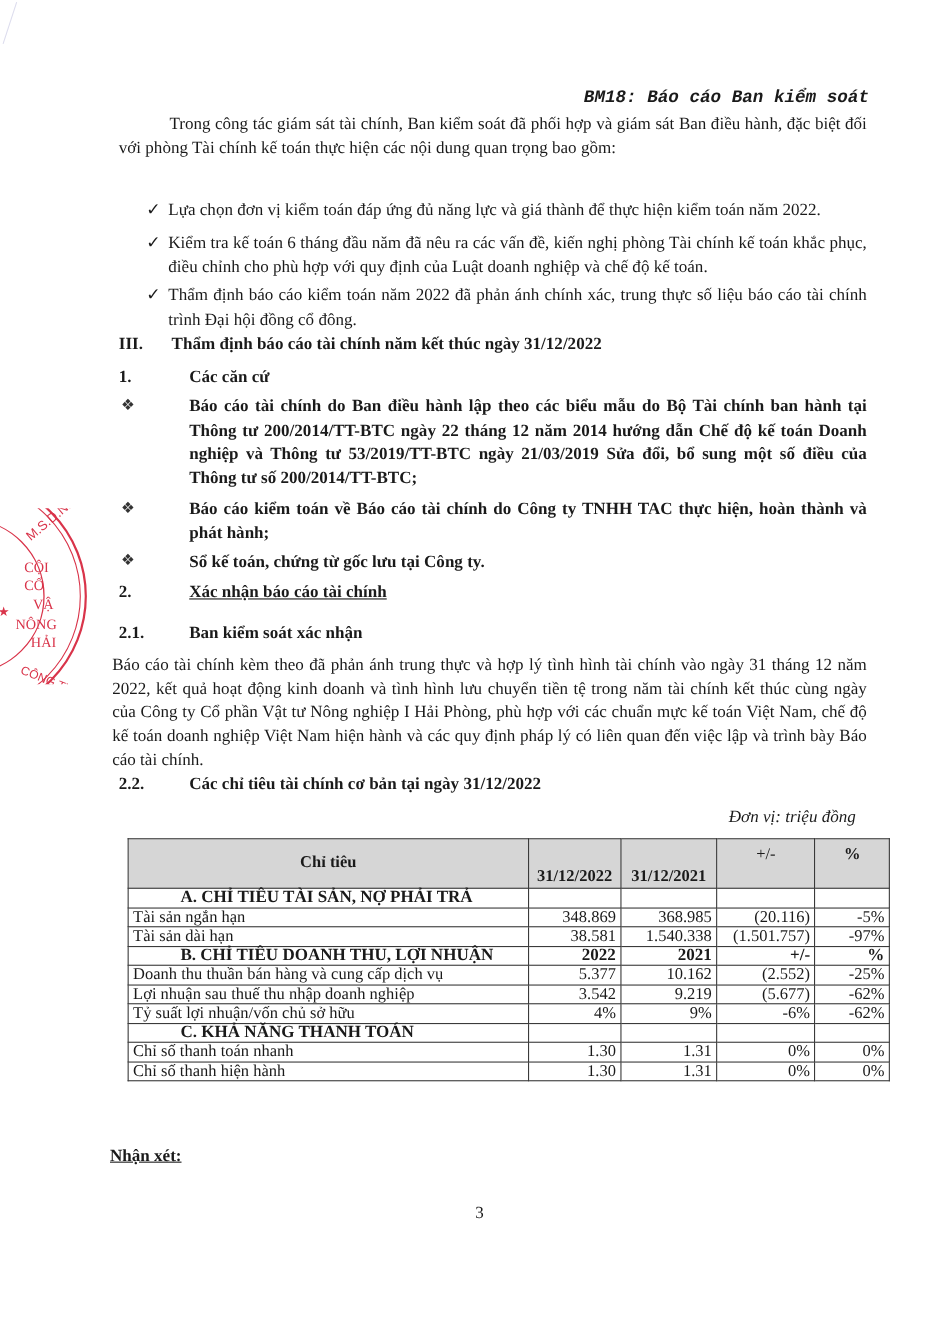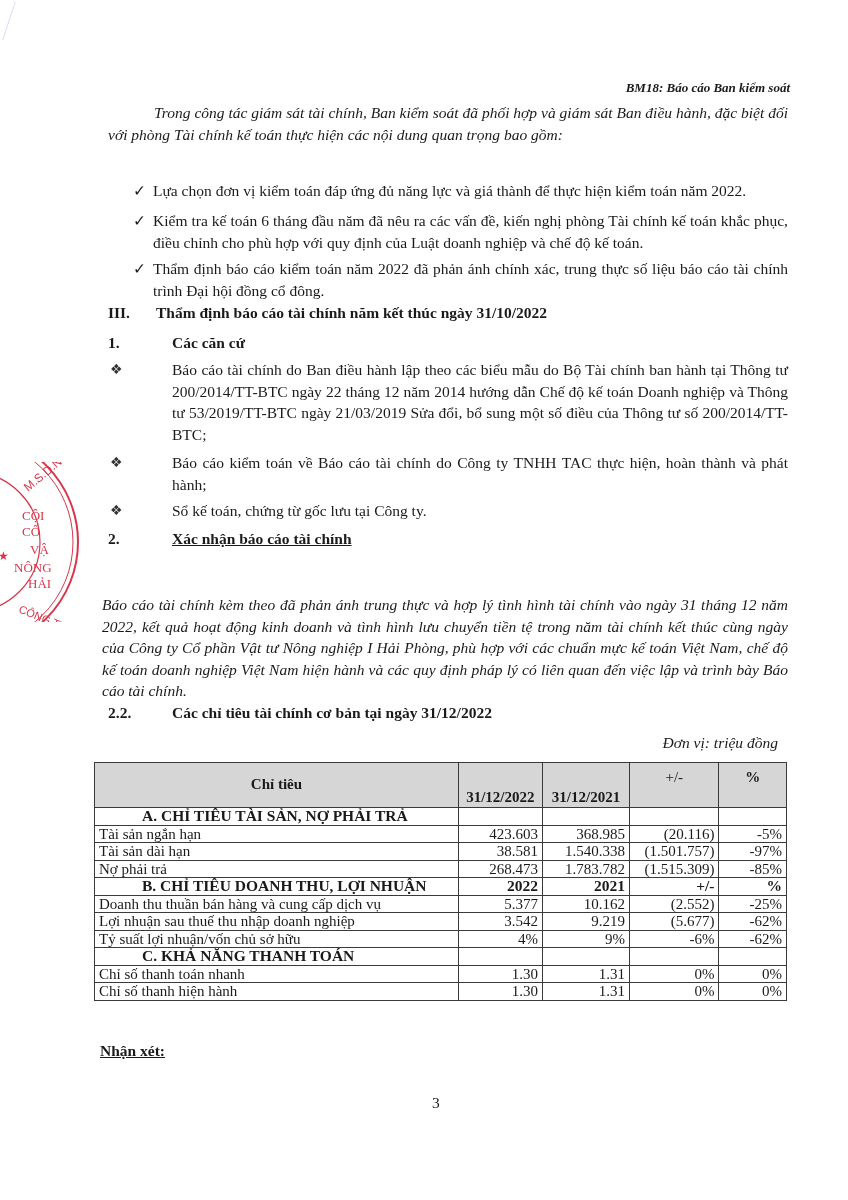--- a/index.html
+++ b/index.html
@@ -2,35 +2,35 @@
 <html><head>
 <meta charset="utf-8">
 <style>
   html, body { margin: 0; padding: 0; }
   body {
     width: 848px; height: 1200px; background: #ffffff; position: relative; overflow: hidden;
     font-family: "Liberation Serif", serif; color: #1a1a1a; font-size: 15.5px;
   }
   .page { position: absolute; left: 0; top: 0; width: 848px; height: 1200px; }
   .abs { position: absolute; }
-  .form-code { right: 58px; top: 80px; font-weight: bold; font-style: italic; font-size: 13px; }
-  .para { left: 108px; width: 680px; line-height: 21.5px; text-align: justify; font-style: italic; }
+  .form-code { right: 58px; top: 80px; font-weight: bold; font-style: italic; font-size: 16px; font-family: Liberation Mono, monospace; }
+  .para { left: 108px; width: 680px; line-height: 21.5px; text-align: justify; }
   .indent { text-indent: 46px; }
   .check-item { position: absolute; left: 133px; width: 655px; line-height: 21.5px; text-align: justify; }
   .check-item .mark { position: absolute; left: 0; top: 0; }
   .check-item .txt { display: block; padding-left: 20px; }
   .heading { font-weight: bold; }
   .heading .num { position: absolute; left: 0; }
   .heading .title { position: absolute; left: 48px; white-space: nowrap; }
   .bullet { position: absolute; left: 108px; width: 680px; line-height: 21.5px; }
   .bullet .sym { position: absolute; left: 2px; top: 0; font-size: 14px; color: #333; }
-  .bullet .txt { display: block; margin-left: 64px; text-align: justify; }
+  .bullet .txt { display: block; margin-left: 64px; text-align: justify; font-weight: bold; }
   .unit { right: 70px; top: 734px; font-style: italic; }
   table.fin {
-    position: absolute; left: 94px; top: 762px; width: 693px; border-collapse: collapse;
+    position: absolute; left: 116px; top: 762px; width: 693px; border-collapse: collapse;
     font-size: 15px; line-height: 16.5px;
   }
   table.fin td, table.fin th { border: 1px solid #3a3a3a; padding: 0 4px; white-space: nowrap; }
   table.fin thead th { background: #d6d6d6; font-weight: bold; height: 36px; vertical-align: bottom; padding-bottom: 2px; }
   table.fin thead th.first { vertical-align: middle; text-align: center; }
   table.fin thead th.pm, table.fin thead th.pc { font-weight: normal; vertical-align: top; padding-top: 6px; }
   table.fin thead th.pc { font-weight: bold; }
   table.fin td.num { text-align: right; }
   table.fin tr.sec td { font-weight: bold; font-size: 15.5px; padding-left: 47px; }
   .c1 { width: 380px; } .c2 { width: 76px; } .c3 { width: 82px; } .c4 { width: 90px; } .c5 { width: 46px; }
@@ -72,21 +72,21 @@
     <span class="mark">✓</span>
     <span class="txt">Kiểm tra kế toán 6 tháng đầu năm đã nêu ra các vấn đề, kiến nghị phòng Tài chính kế toán khắc phục, điều chỉnh cho phù hợp với quy định của Luật doanh nghiệp và chế độ kế toán.</span>
   </div>
   <div class="check-item" style="top:258px;">
     <span class="mark">✓</span>
     <span class="txt">Thẩm định báo cáo kiểm toán năm 2022 đã phản ánh chính xác, trung thực số liệu báo cáo tài chính trình Đại hội đồng cổ đông.</span>
   </div>
 
   <div class="abs heading" style="left:108px;top:304px;width:680px;height:22px;">
     <span class="num">III.</span>
-    <span class="title">Thẩm định báo cáo tài chính năm kết thúc ngày 31/10/2022</span>
+    <span class="title">Thẩm định báo cáo tài chính năm kết thúc ngày 31/12/2022</span>
   </div>
 
   <div class="abs heading" style="left:108px;top:334px;width:680px;height:22px;">
     <span class="num">1.</span>
     <span class="title" style="left:64px;">Các căn cứ</span>
   </div>
 
   <div class="bullet" style="top:359px;">
     <span class="sym">❖</span>
     <span class="txt">Báo cáo tài chính do Ban điều hành lập theo các biểu mẫu do Bộ Tài chính ban hành tại Thông tư 200/2014/TT-BTC ngày 22 tháng 12 năm 2014 hướng dẫn Chế độ kế toán Doanh nghiệp và Thông tư 53/2019/TT-BTC ngày 21/03/2019 Sửa đổi, bổ sung một số điều của Thông tư số 200/2014/TT-BTC;</span>
@@ -98,20 +98,24 @@
   <div class="bullet" style="top:500px;">
     <span class="sym">❖</span>
     <span class="txt">Sổ kế toán, chứng từ gốc lưu tại Công ty.</span>
   </div>
 
   <div class="abs heading" style="left:108px;top:530px;width:680px;height:22px;">
     <span class="num">2.</span>
     <span class="title" style="left:64px;text-decoration:underline;">Xác nhận báo cáo tài chính</span>
   </div>
 
+  <div class="abs heading" style="left:108px;top:567px;width:680px;height:22px;">
+    <span class="num">2.1.</span>
+    <span class="title" style="left:64px;">Ban kiểm soát xác nhận</span>
+  </div>
 
   <div class="abs para" style="left:102px;width:686px;top:594px;">Báo cáo tài chính kèm theo đã phản ánh trung thực và hợp lý tình hình tài chính vào ngày 31 tháng 12 năm 2022, kết quả hoạt động kinh doanh và tình hình lưu chuyển tiền tệ trong năm tài chính kết thúc cùng ngày của Công ty Cổ phần Vật tư Nông nghiệp I Hải Phòng, phù hợp với các chuẩn mực kế toán Việt Nam, chế độ kế toán doanh nghiệp Việt Nam hiện hành và các quy định pháp lý có liên quan đến việc lập và trình bày Báo cáo tài chính.</div>
 
   <div class="abs heading" style="left:108px;top:704px;width:680px;height:22px;">
     <span class="num">2.2.</span>
     <span class="title" style="left:64px;text-align:right;">Các chỉ tiêu tài chính cơ bản tại ngày 31/12/2022</span>
   </div>
 
   <div class="abs unit">Đơn vị: triệu đồng</div>
 
@@ -128,38 +132,31 @@
     <tbody id="fin-body">
         <tr class="sec">
           <td>A. CHỈ TIÊU TÀI SẢN, NỢ PHẢI TRẢ</td>
           <td class="num"></td>
           <td class="num"></td>
           <td class="num"></td>
           <td class="num"></td>
         </tr>
         <tr>
           <td>Tài sản ngắn hạn</td>
-          <td class="num">423.603</td>
+          <td class="num">348.869</td>
           <td class="num">368.985</td>
           <td class="num">(20.116)</td>
           <td class="num">-5%</td>
         </tr>
         <tr>
           <td>Tài sản dài hạn</td>
           <td class="num">38.581</td>
           <td class="num">1.540.338</td>
           <td class="num">(1.501.757)</td>
           <td class="num">-97%</td>
-        </tr>
-        <tr>
-          <td>Nợ phải trả</td>
-          <td class="num">268.473</td>
-          <td class="num">1.783.782</td>
-          <td class="num">(1.515.309)</td>
-          <td class="num">-85%</td>
         </tr>
         <tr class="sec">
           <td>B. CHỈ TIÊU DOANH THU, LỢI NHUẬN</td>
           <td class="num">2022</td>
           <td class="num">2021</td>
           <td class="num">+/-</td>
           <td class="num">%</td>
         </tr>
         <tr>
           <td>Doanh thu thuần bán hàng và cung cấp dịch vụ</td>

